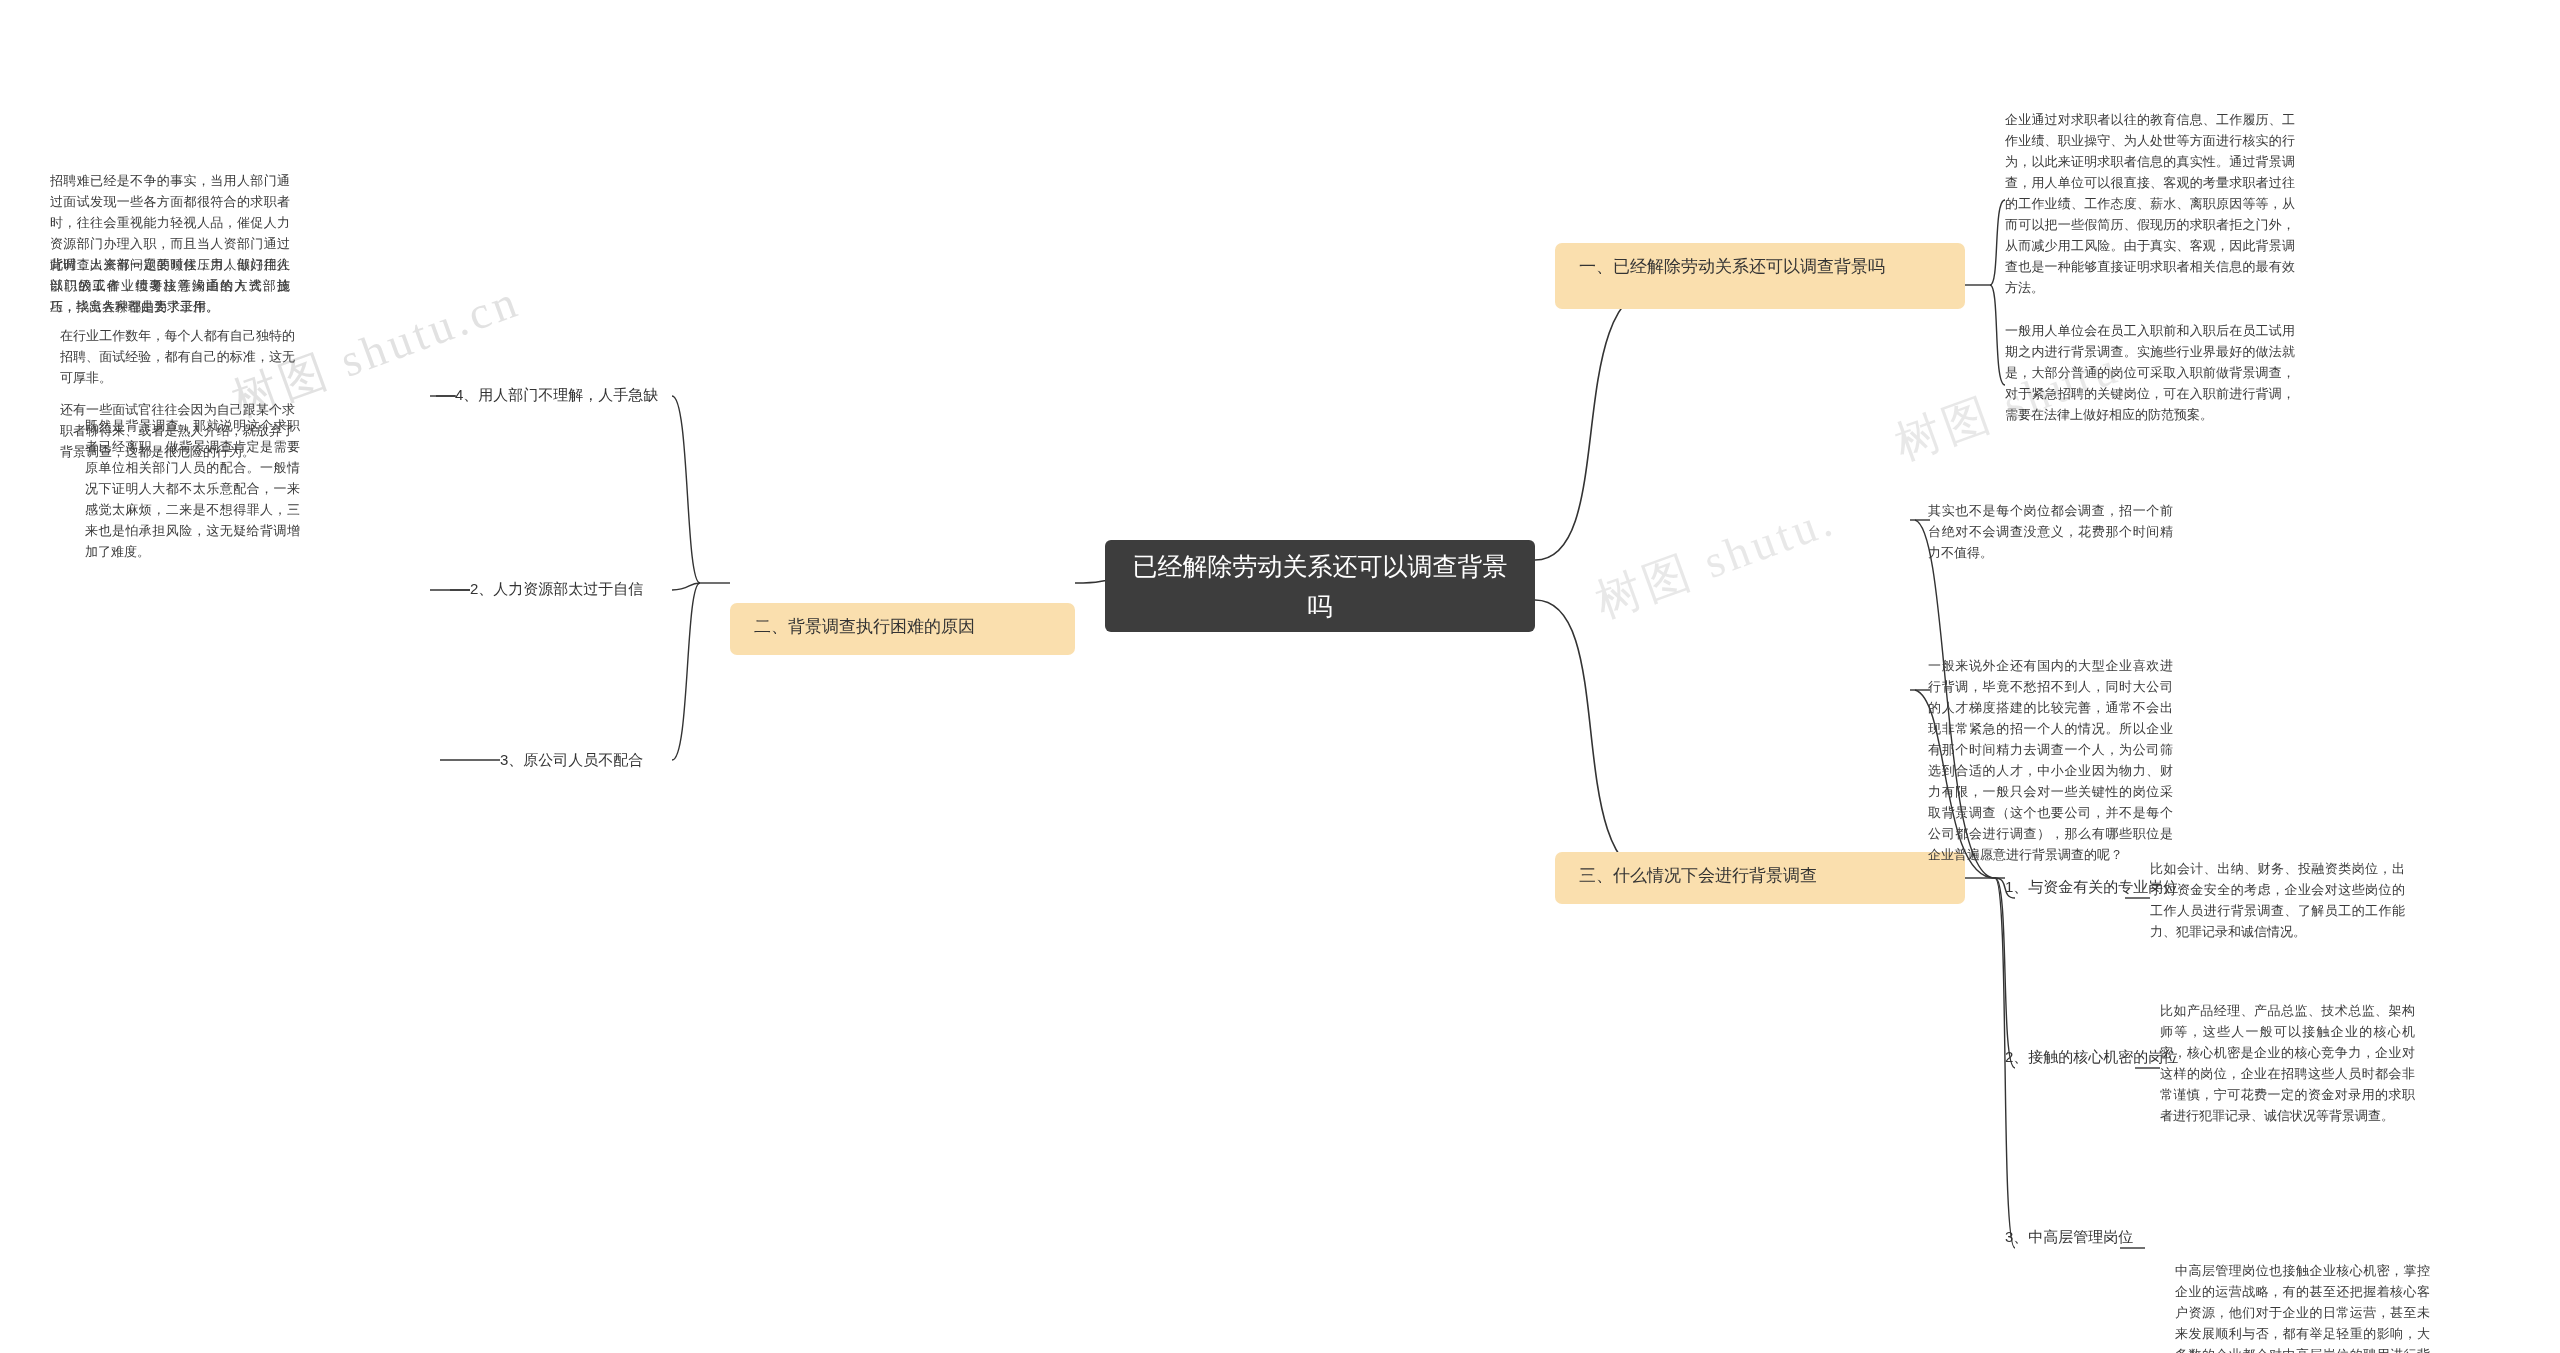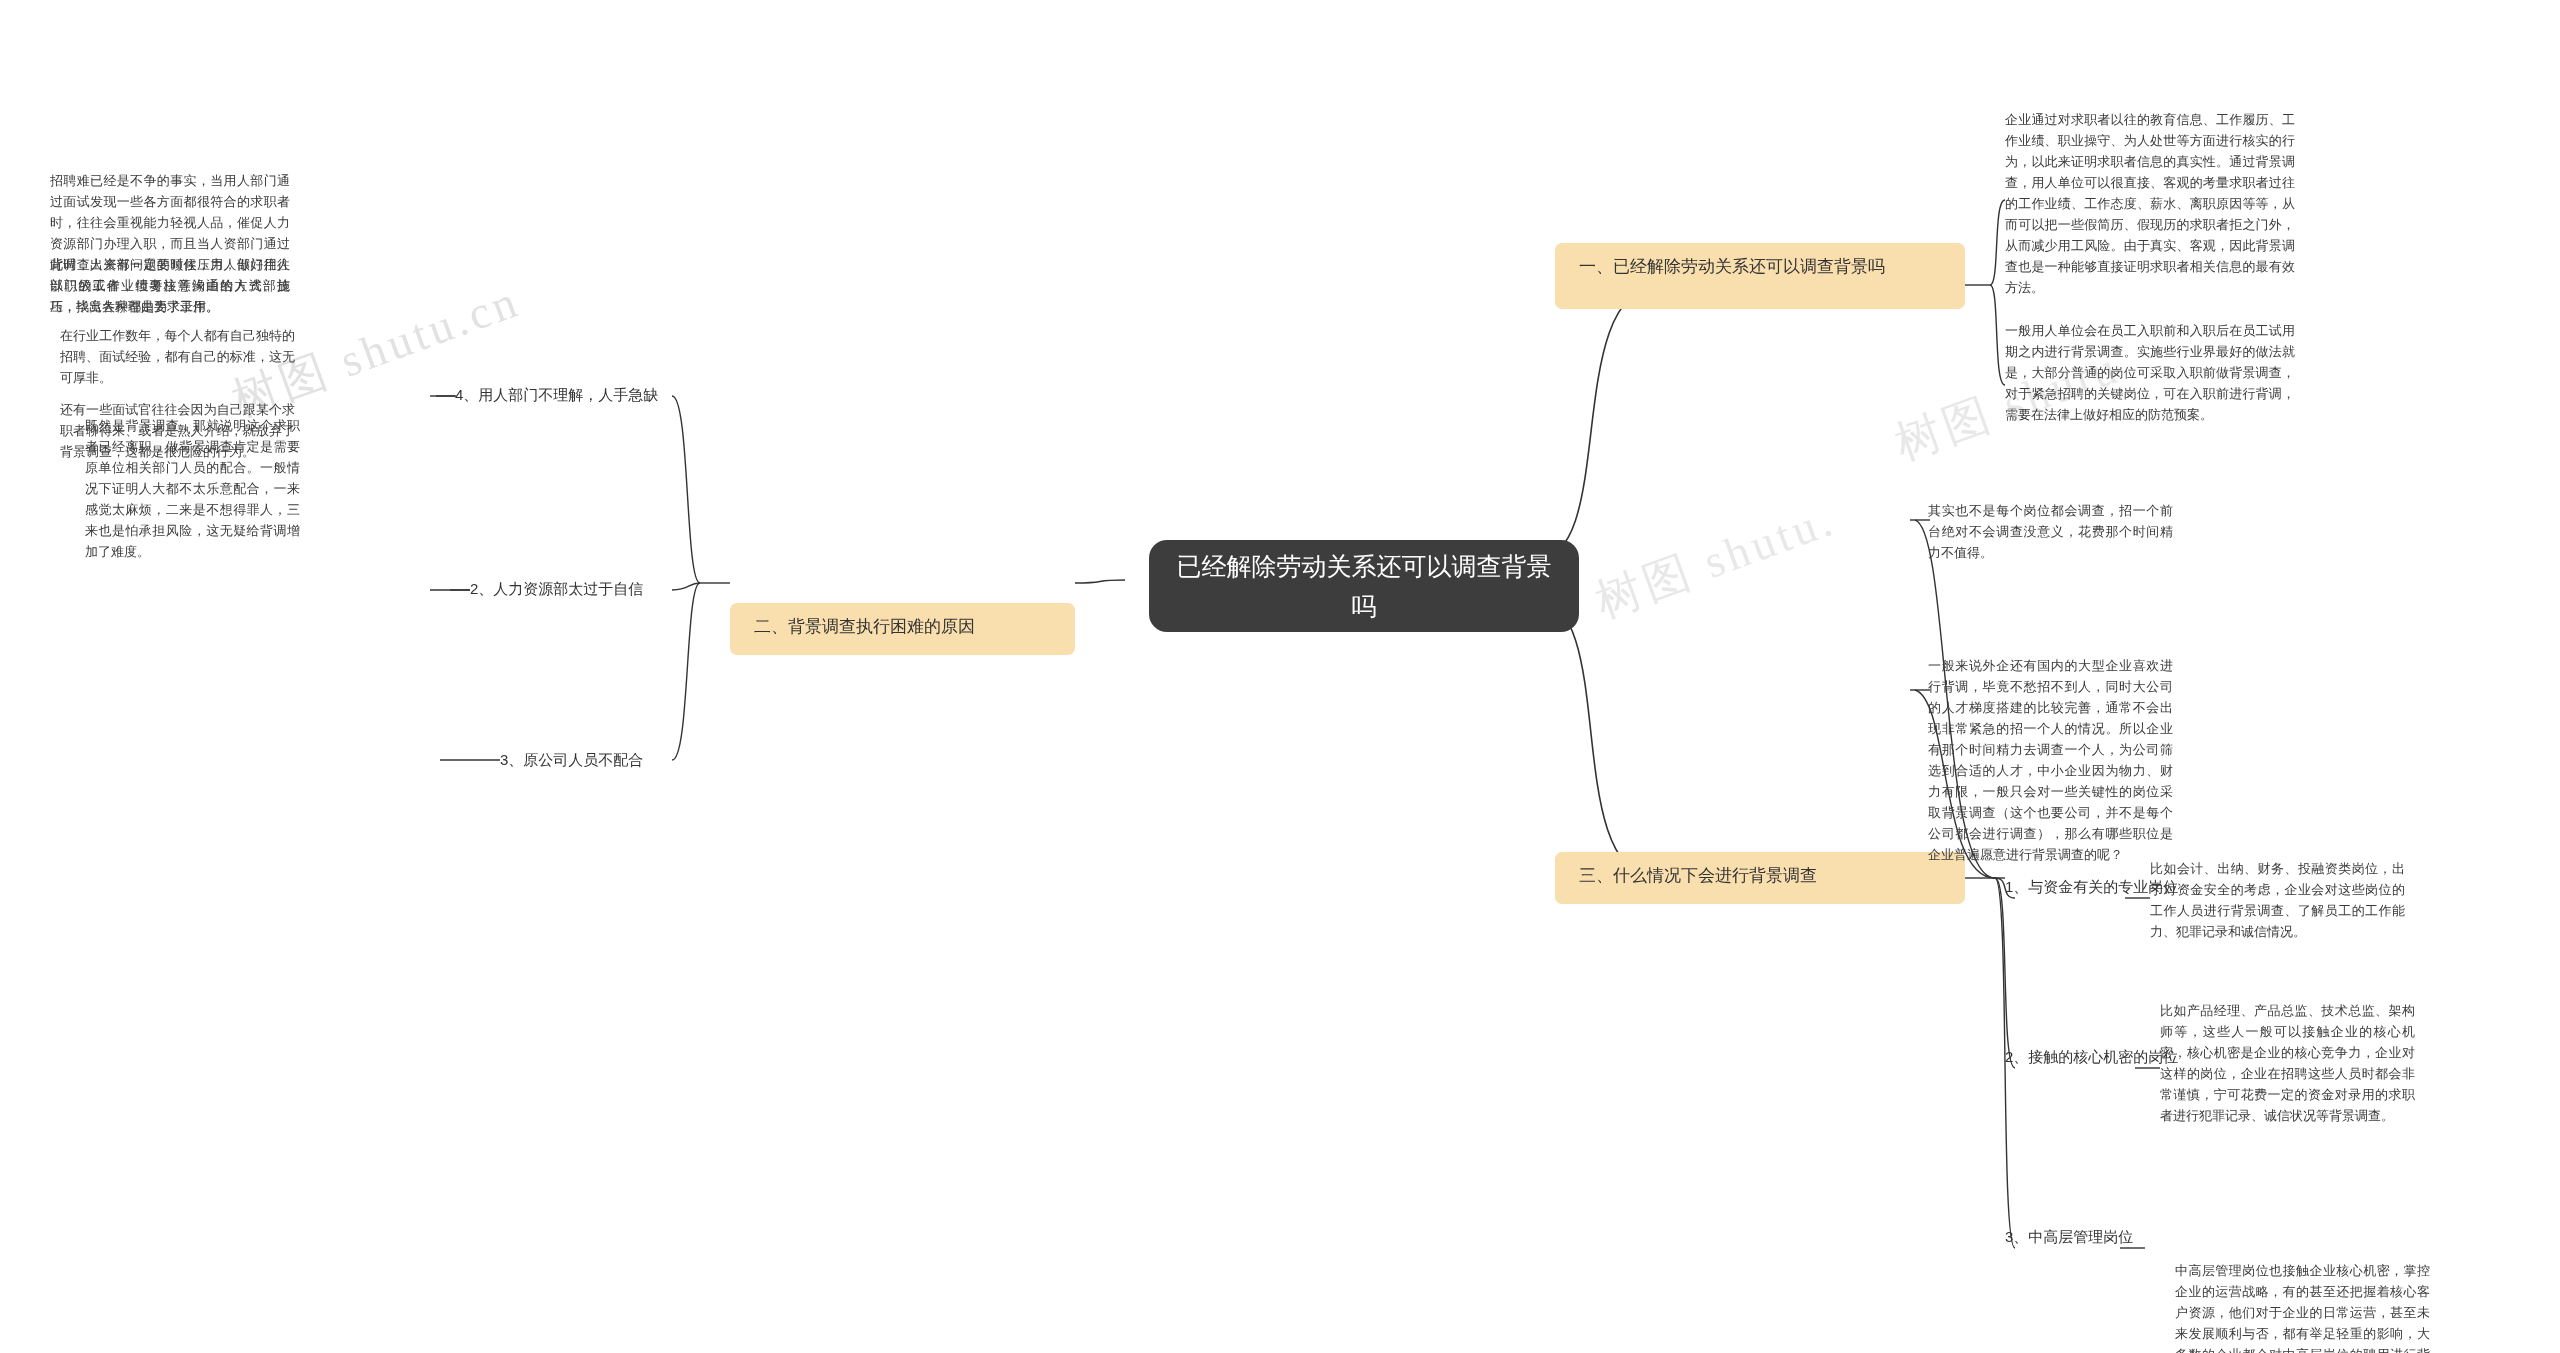--- a/index.html
+++ b/index.html
@@ -28,29 +28,28 @@
     height: 1353px;
     pointer-events: none;
   }
   .node {
     position: absolute;
     box-sizing: border-box;
   }
   .root-node {
     background: #3d3d3d;
     color: #ffffff;
-    border-radius: 18px;
+    border-radius: 6px;
     font-size: 25px;
     line-height: 40px;
     text-align: center;
     display: flex;
     align-items: center;
     justify-content: center;
     padding: 10px 18px;
-    margin-left: 44px;
   }
   .branch-node {
     background: #fadfae;
     border-radius: 7px;
     font-size: 17px;
     line-height: 28px;
     color: #333333;
     padding: 10px 24px;
     box-sizing: border-box;
   }

